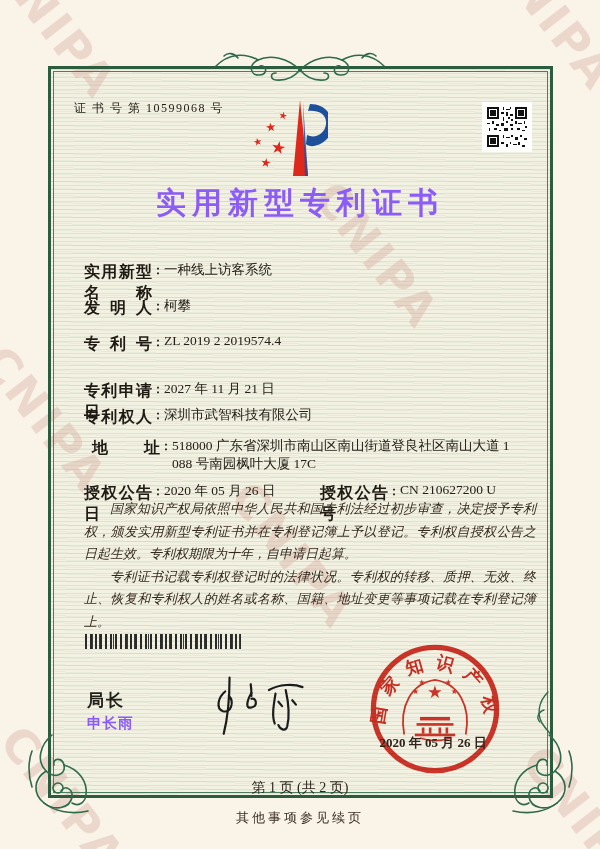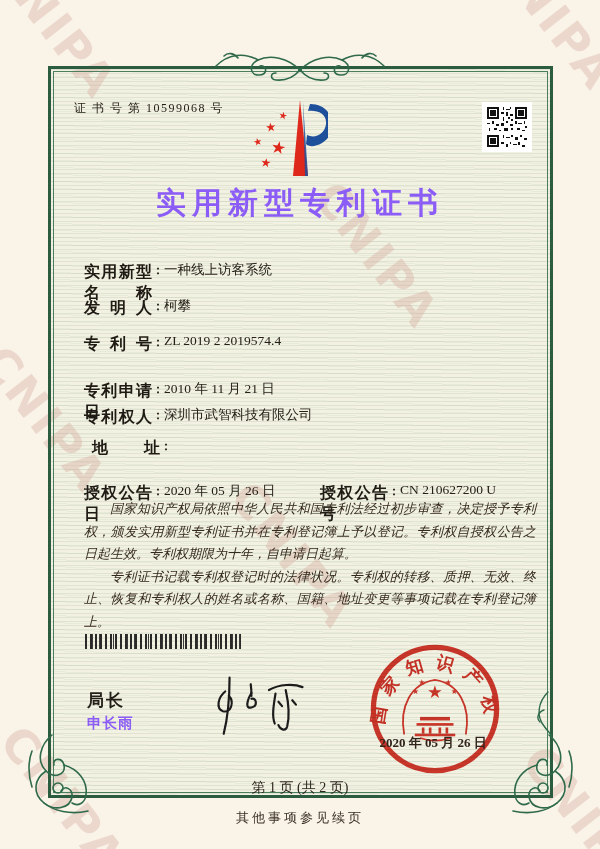--- a/index.html
+++ b/index.html
@@ -220,30 +220,34 @@
   <span class="val">柯攀</span>
 </div>
 <div class="content-el row" style="top:333px;">
   <span class="lbl">专利号</span>
     <span class="colon">：</span>
   <span class="val">ZL 2019 2 2019574.4</span>
 </div>
 <div class="content-el row" style="top:380px;">
   <span class="lbl">专利申请日</span>
     <span class="colon">：</span>
-  <span class="val">2010 年 11 月 21 日</span>
+  <span class="val">2027 年 11 月 21 日</span>
 </div>
 <div class="content-el row" style="top:406px;">
   <span class="lbl">专利权人</span>
     <span class="colon">：</span>
   <span class="val">深圳市武智科技有限公司</span>
 </div>
 <div class="content-el row" style="top:437px;margin-left:8px;">
   <span class="lbl">地址</span>
     <span class="colon">：</span>
+  <span class="val addr-lines">
+    <div>518000 广东省深圳市南山区南山街道登良社区南山大道 1</div>
+    <div>088 号南园枫叶大厦 17C</div>
+  </span>
 </div>
 <div class="content-el row" style="top:482px; width:452px; position:absolute;">
   <span class="lbl">授权公告日</span>
     <span class="colon">：</span>
   <span class="val">2020 年 05 月 26 日</span>
   <span class="pair2">
     <span class="lbl">授权公告号</span>
       <span class="colon">：</span>
     <span class="val">CN 210627200 U</span>
   </span>

